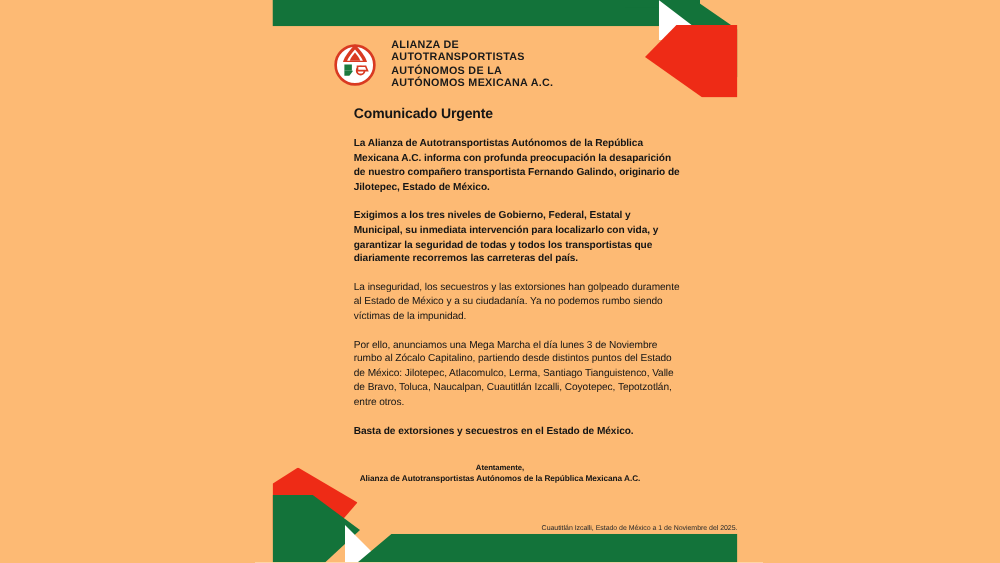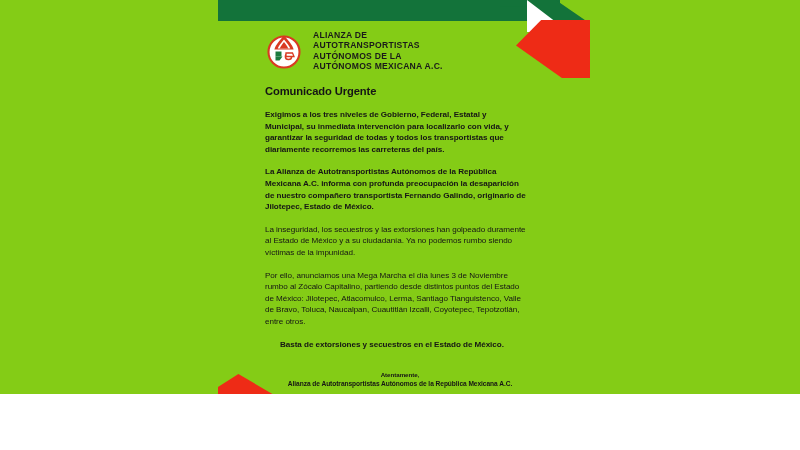--- a/index.html
+++ b/index.html
@@ -10,22 +10,22 @@
     width: 800px;
     height: 450px;
     background: #ffffff;
     font-family: "Liberation Sans", sans-serif;
     overflow: hidden;
   }
 
   #page {
     position: relative;
     width: 800px;
-    height: 394px;
-    background: #84cc16;
+    height: 450px;
+    background: #fdba74;
     overflow: hidden;
   }
 
   
   .deco {
     position: absolute;
     pointer-events: none;
   }
 
   
@@ -124,21 +124,21 @@
     color: #1a1a1a;
     font-weight: bold;
   }
   #org-name-block div {
     white-space: nowrap;
   }
 
   
   #letter-body {
     position: absolute;
-    left: 265px;
+    left: 283px;
     top: 84px;
     width: 262px;
     color: #151515;
   }
   #communique-title {
     font-size: 11.2px;
     font-weight: bold;
     line-height: 14px;
     margin: 0 0 11px 0;
     letter-spacing: -0.1px;
@@ -151,21 +151,20 @@
     letter-spacing: -0.05px;
   }
   .para.bold {
     font-weight: bold;
   }
   .para b {
     font-weight: normal;
   }
   .para.final {
     margin-bottom: 0;
-    margin-left: 15px;
   }
 
   
   #signature-block {
     position: absolute;
     left: 0;
     top: 371px;
     width: 800px;
     text-align: center;
     color: #151515;
@@ -228,23 +227,23 @@
       <div>ALIANZA DE</div>
       <div>AUTOTRANSPORTISTAS</div>
       <div>AUTÓNOMOS DE LA</div>
       <div>AUTÓNOMOS MEXICANA A.C.</div>
     </div>
   </div>
 
   <div id="letter-body">
     <h1 id="communique-title">Comunicado Urgente</h1>
 
+    <p class="para bold">La Alianza de Autotransportistas Autónomos de la República Mexicana A.C. informa con profunda preocupación la desaparición de nuestro compañero transportista Fernando Galindo, originario de Jilotepec, Estado de México.</p>
+
     <p class="para bold">Exigimos a los tres niveles de Gobierno, Federal, Estatal y Municipal, su inmediata intervención para localizarlo con vida, y garantizar la seguridad de todas y todos los transportistas que diariamente recorremos las carreteras del país.</p>
-
-    <p class="para bold">La Alianza de Autotransportistas Autónomos de la República Mexicana A.C. informa con profunda preocupación la desaparición de nuestro compañero transportista Fernando Galindo, originario de Jilotepec, Estado de México.</p>
 
     <p class="para">La inseguridad, los secuestros y las extorsiones han golpeado duramente al Estado de México y a su ciudadanía. Ya no podemos rumbo siendo víctimas de la impunidad.</p>
 
     <p class="para"><b>Por ello, anunciamos una Mega Marcha el día lunes 3 de Noviembre rumbo al Zócalo Capitalino</b><span>, partiendo desde distintos puntos del Estado de México: Jilotepec, Atlacomulco, Lerma, Santiago Tianguistenco, Valle de Bravo, Toluca, Naucalpan, Cuautitlán Izcalli, Coyotepec, Tepotzotlán, entre otros.</span></p>
 
 
     <p class="para bold final">Basta de extorsiones y secuestros en el Estado de México.</p>
   </div>
 
   <div id="signature-block">

